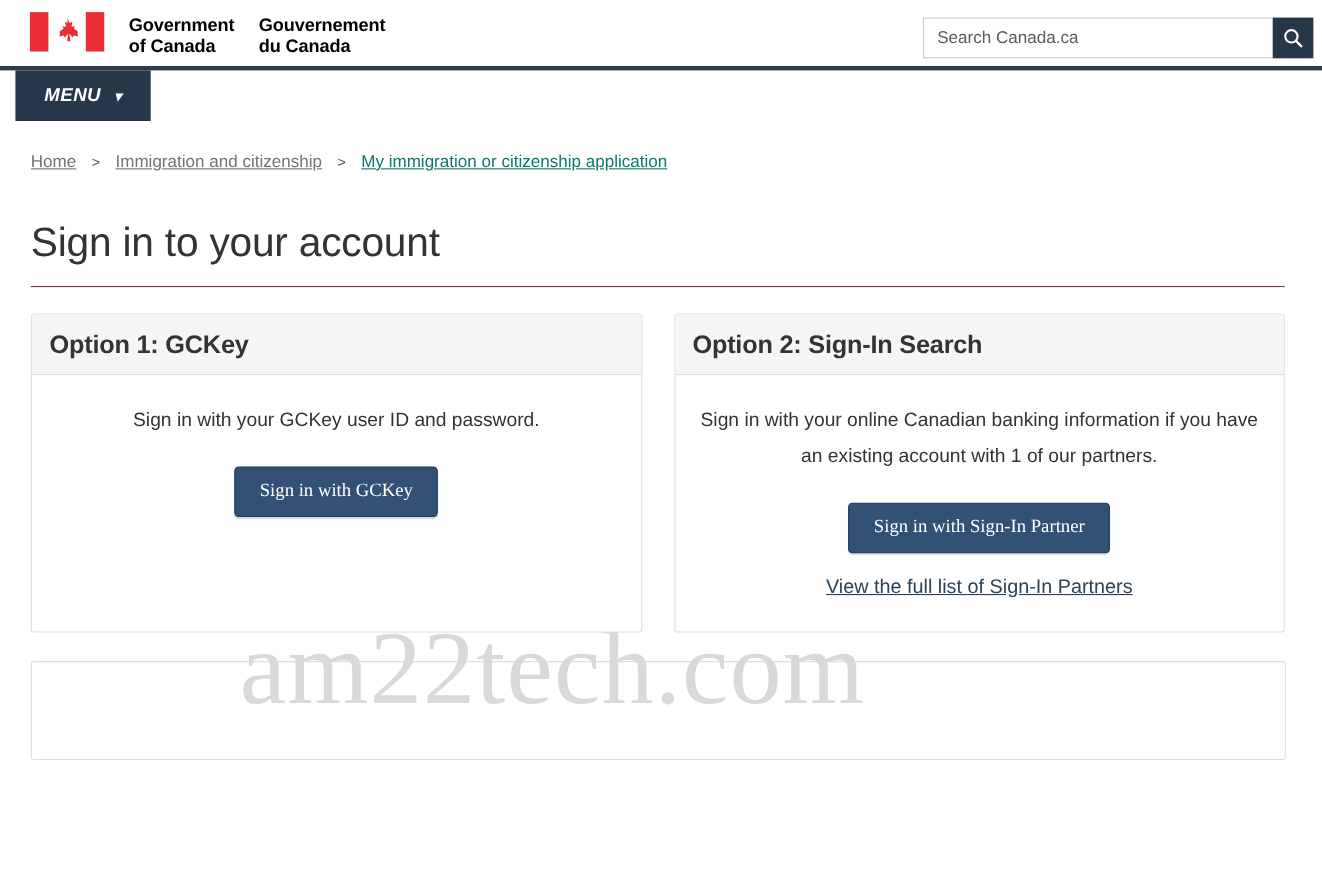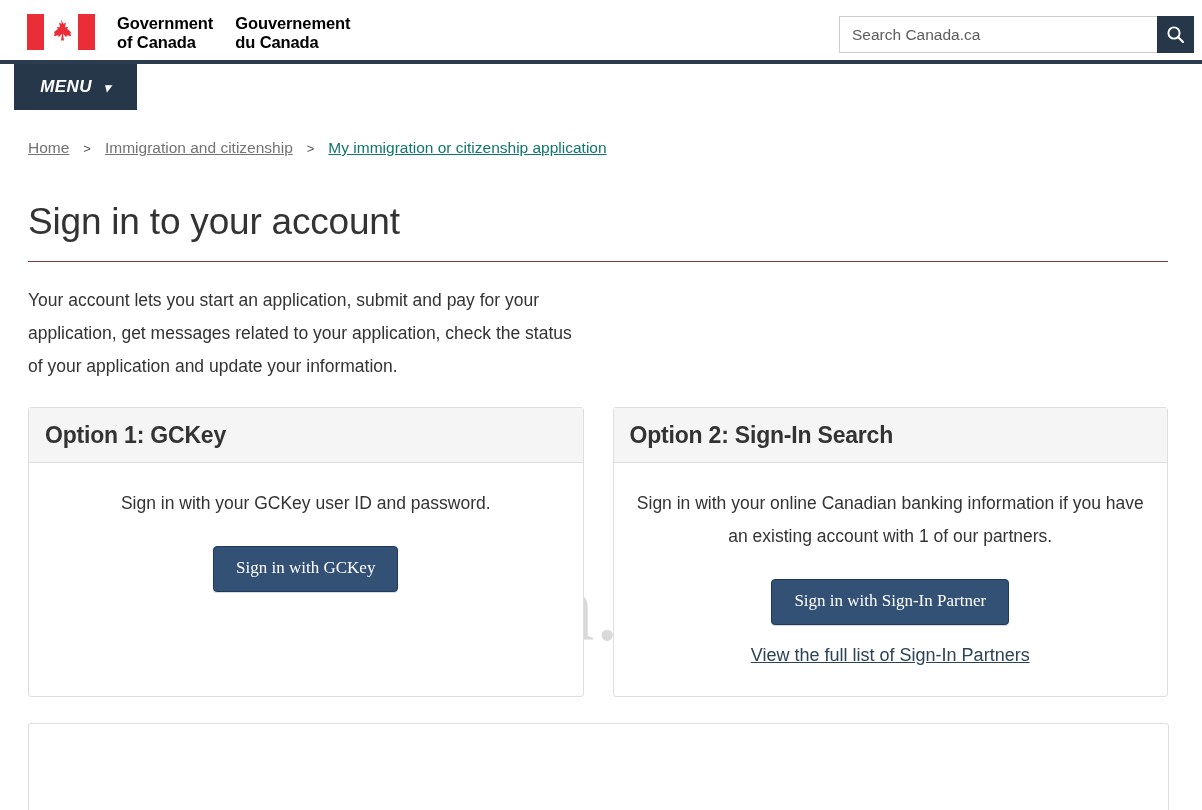--- a/index.html
+++ b/index.html
@@ -14,21 +14,21 @@
 
   
   .gc-header {
     position: relative;
     height: 60px;
     background: #fff;
     display: flex;
     align-items: flex-start;
     padding: 8px 22px 0 27px;
   }
-  .brand { display: flex; align-items: center; gap: 22px; }
+  .brand { display: flex; align-items: flex-start; gap: 22px; }
   .flag {
     width: 68px; height: 36px;
     display: block;
     margin-top: 3px;
   }
   .wordmark {
     display: flex; gap: 22px;
     font-family: "Liberation Sans", sans-serif;
     font-weight: bold;
     font-size: 16.5px;
@@ -280,21 +280,20 @@
     <a class="bc-link-visited" href="#">Immigration and citizenship</a>
     <span class="bc-sep">&gt;</span>
     <a class="bc-link-plain" href="#">My immigration or citizenship application</a>
   </nav>
 
   <div class="content">
 
     <h1 class="page-title">Sign in to your account</h1>
     <hr class="title-rule">
 
-    <p class="intro">Your account lets you start an application, submit and pay for your application, get messages related to your application, check the status of your application and update your information.</p>
 
     <div class="help-btn">
       <span class="l1">Need help signing in</span>
       <span class="l2">or applying online?</span>
     </div>
 
     <div class="watermark">am22tech.com</div>
 
     <div class="panels">
 

